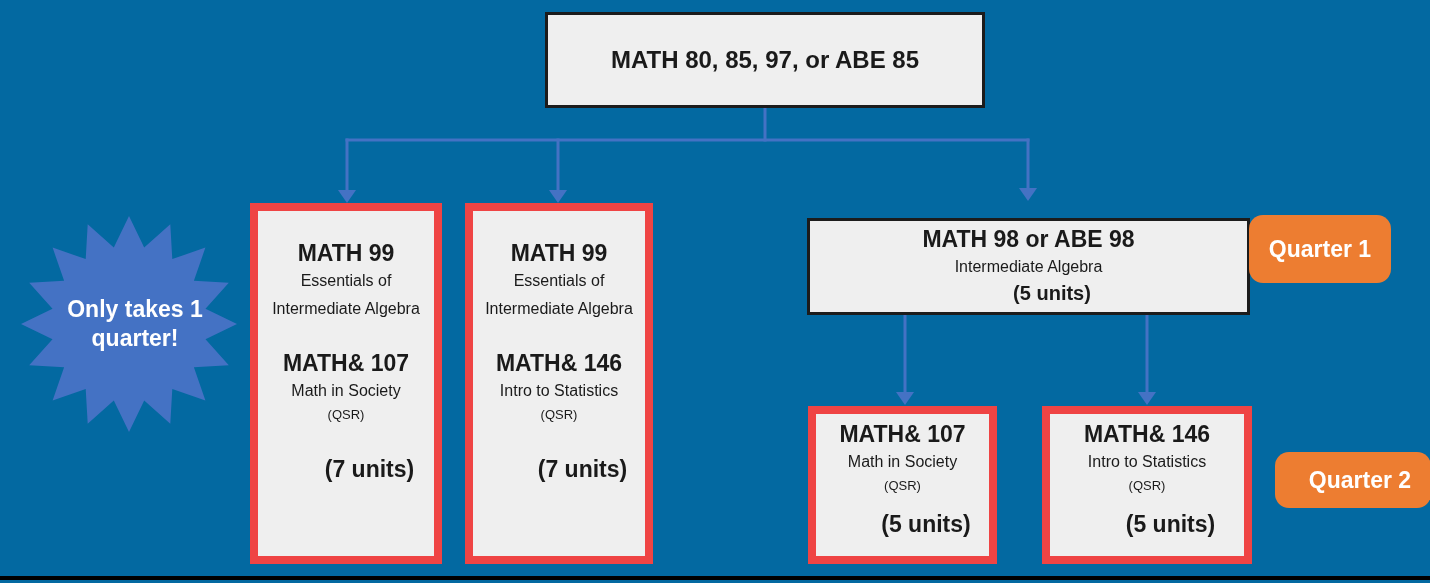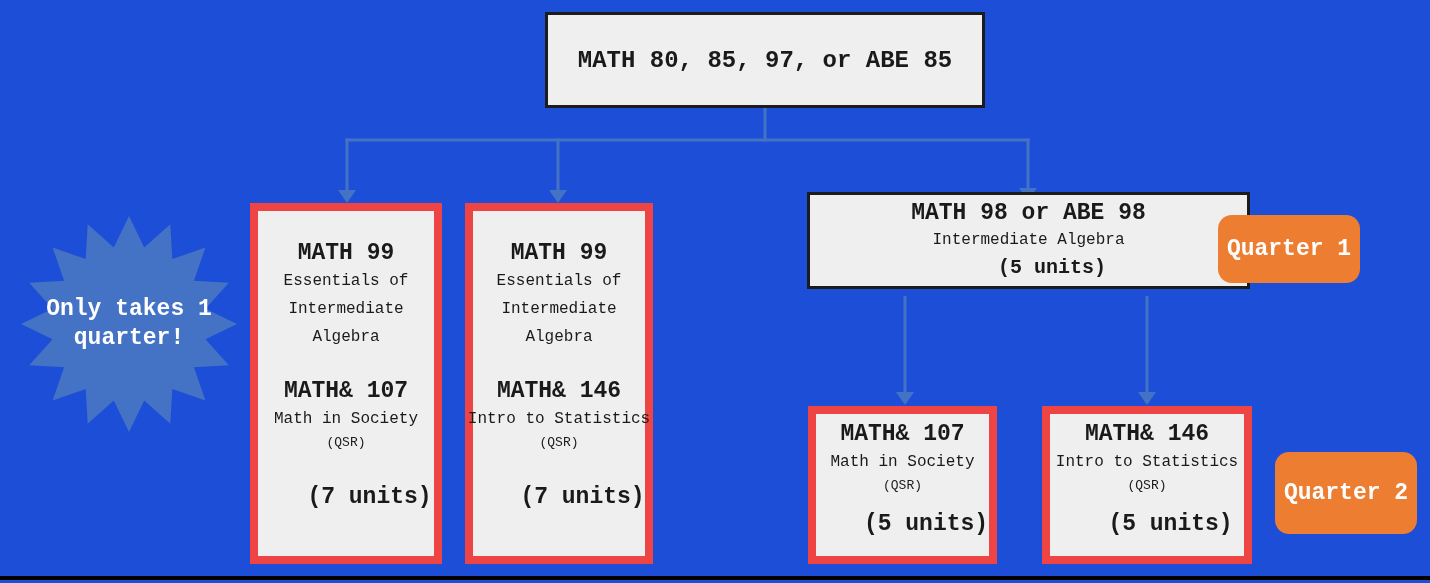--- a/index.html
+++ b/index.html
@@ -1,18 +1,18 @@
 <!DOCTYPE html>
 <html><head>
 <meta charset="utf-8">
 <style>
   html,body { margin:0; padding:0; background:#ffffff; }
   .canvas {
-    position:relative; width:1430px; height:583px; background:#1d4ed8;
-    font-family:Liberation Mono, monospace; color:#1a1a1a; overflow:hidden;
+    position:relative; width:1430px; height:583px; background:#0369a1;
+    font-family:Liberation Sans, sans-serif; color:#1a1a1a; overflow:hidden;
   }
   .connectors { position:absolute; left:0; top:0; z-index:0; }
 
   .box {
     position:absolute; box-sizing:border-box; background:#EFEFEF;
     text-align:center; z-index:1;
   }
   .box-dark  { border:3px solid #1c1c1c; }
   .box-light { border:8px solid #ef4444; }
 
@@ -39,21 +39,21 @@
 
   .badge {
     position:absolute; background:#ED7D31; border-radius:14px; color:#ffffff;
     font-weight:bold; font-size:23px; display:flex; align-items:center;
     justify-content:center; z-index:1;
   }
 
   .starburst { position:absolute; left:19px; top:214px; width:220px; height:220px; z-index:1; }
   .starburst svg { position:absolute; left:0; top:0; }
   .star-text {
-    position:absolute; left:0; top:0; width:100%; height:100%;
+    position:absolute; left:6px; top:0; width:100%; height:100%;
     display:flex; flex-direction:column; align-items:center; justify-content:center;
     color:#ffffff; font-weight:bold; font-size:23px; line-height:29px; text-align:left;
   }
 
   .bottom-rule { position:absolute; left:0; top:576px; width:1430px; height:4px; background:#000000; z-index:1; }
 </style>
 </head>
 <body>
 
 <div class="canvas">
@@ -106,21 +106,21 @@
     <div class="code wrapline">MATH 99</div>
     <div class="title wrapline">Essentials of Intermediate Algebra</div>
     <div class="sp-26"></div>
     <div class="code line">MATH&amp; 146</div>
     <div class="title line">Intro to Statistics</div>
     <div class="tag line">(QSR)</div>
     <div class="sp-30"></div>
     <div class="units line">(7 units)</div>
   </div>
 
-  <div class="box box-dark q1-box" style="left:807px; top:192px; width:443px; height:97px;">
+  <div class="box box-dark q1-box" style="left:807px; top:218px; width:443px; height:97px;">
     <div class="code line">MATH 98 or ABE 98</div>
     <div class="title line">Intermediate Algebra</div>
     <div class="units line" style="font-size:20px;">(5 units)</div>
   </div>
 
   <div class="box box-light q2-box" style="left:808px; top:406px; width:189px; height:158px;">
     <div class="code line">MATH&amp; 107</div>
     <div class="title line">Math in Society</div>
     <div class="tag line">(QSR)</div>
     <div class="sp-14"></div>
@@ -128,22 +128,22 @@
   </div>
 
   <div class="box box-light q2-box" style="left:1042px; top:406px; width:210px; height:158px;">
     <div class="code line">MATH&amp; 146</div>
     <div class="title line">Intro to Statistics</div>
     <div class="tag line">(QSR)</div>
     <div class="sp-14"></div>
     <div class="units line">(5 units)</div>
   </div>
 
-  <div class="badge" style="left:1218px; top:215px; width:142px; height:68px;">
+  <div class="badge" style="left:1249px; top:215px; width:142px; height:68px;">
     <span>Quarter 1</span>
   </div>
-  <div class="badge" style="left:1275px; top:452px; width:142px; height:82px;">
+  <div class="badge" style="left:1275px; top:452px; width:142px; height:56px;padding-left:14px;">
     <span>Quarter 2</span>
   </div>
 
   <div class="bottom-rule"></div>
 
 </div>
 
 </body></html>

